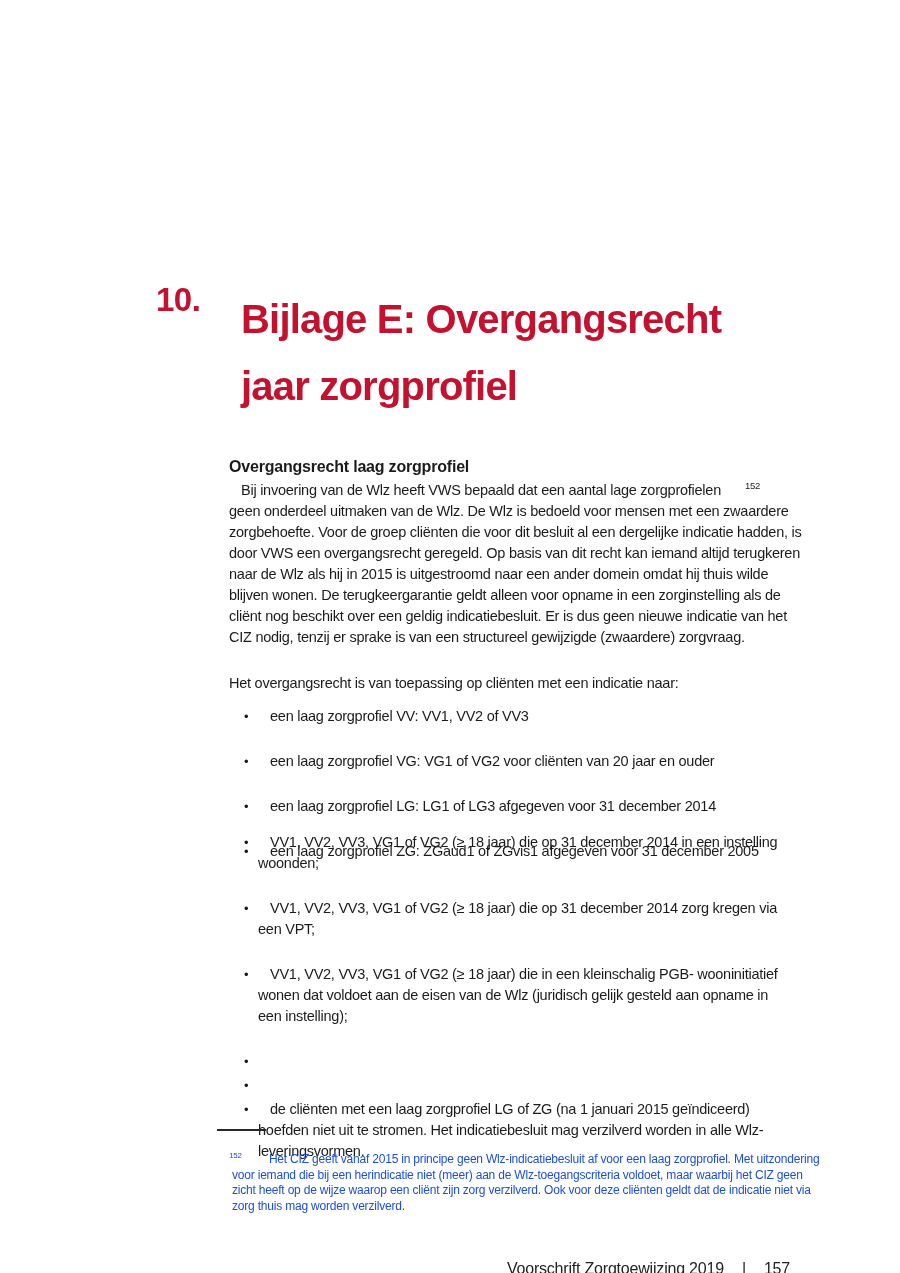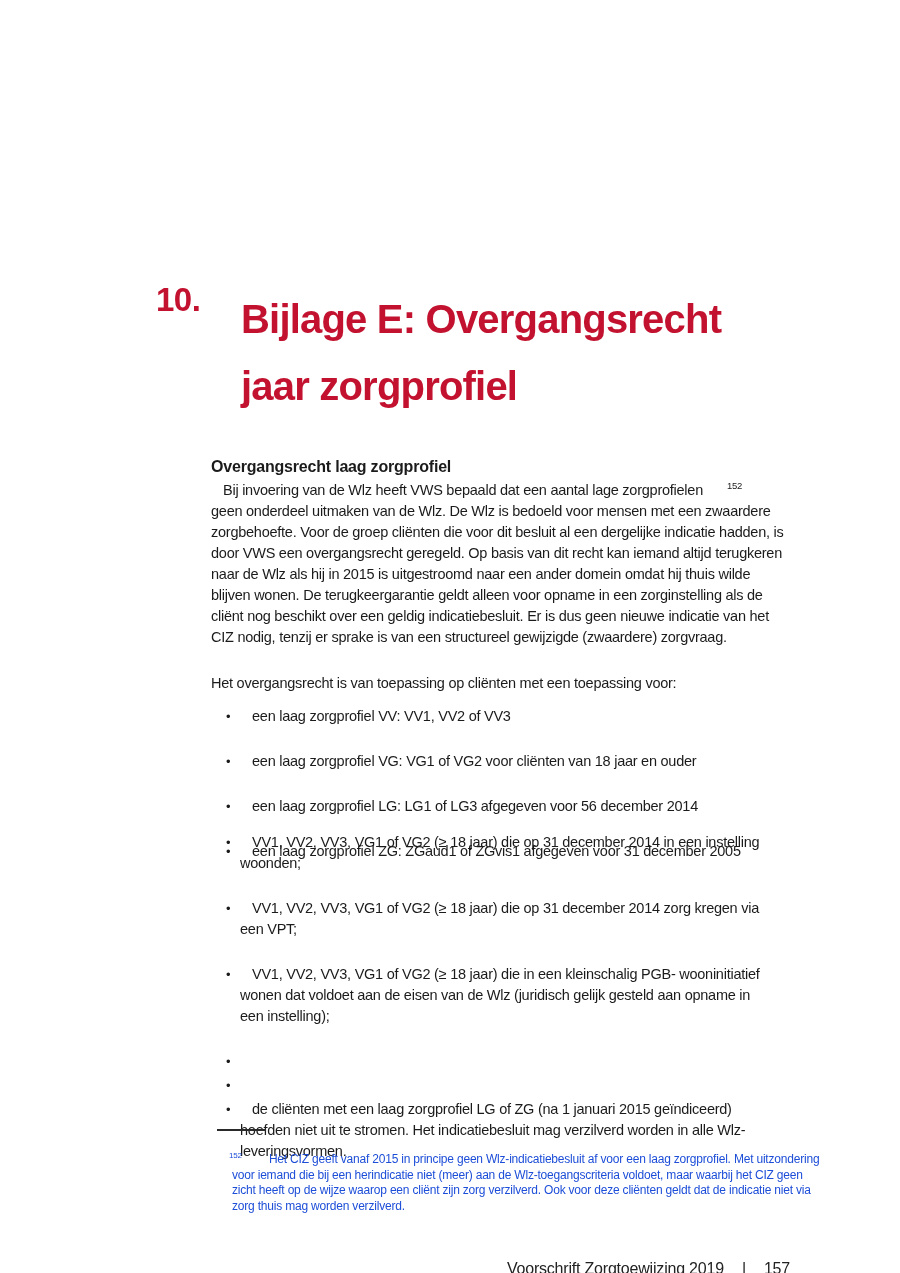--- a/index.html
+++ b/index.html
@@ -33,21 +33,21 @@
   }
   .chapter-title {
     font-size: 40px;
     font-weight: bold;
     line-height: 67px;
     letter-spacing: -0.8px;
   }
   
   .body-block {
     position: absolute;
-    left: 175px;
+    left: 193px;
     width: 602px;
     font-size: 14.5px;
     line-height: 21px;
     letter-spacing: -0.25px;
   }
   .subheading {
     top: 420px;
     font-size: 16px;
     font-weight: bold;
     letter-spacing: -0.2px;
@@ -116,37 +116,37 @@
 
   <div class="chapter-heading">
     <div class="chapter-number">10.</div>
     <div class="chapter-title">Bijlage E: Overgangsrecht jaar zorgprofiel</div>
   </div>
 
   <div class="body-block subheading">Overgangsrecht laag zorgprofiel</div>
 
   <div class="body-block intro-paragraph"><span>Bij invoering van de Wlz heeft VWS bepaald dat een aantal lage zorgprofielen</span><span class="fn-ref">152</span><span> geen onderdeel uitmaken van de Wlz. De Wlz is bedoeld voor mensen met een zwaardere zorgbehoefte. Voor de groep cliënten die voor dit besluit al een dergelijke indicatie hadden, is door VWS een overgangsrecht geregeld. Op basis van dit recht kan iemand altijd terugkeren naar de Wlz als hij in 2015 is uitgestroomd naar een ander domein omdat hij thuis wilde blijven wonen. De terugkeergarantie geldt alleen voor opname in een zorginstelling als de cliënt nog beschikt over een geldig indicatiebesluit. Er is dus geen nieuwe indicatie van het CIZ nodig, tenzij er sprake is van een structureel gewijzigde (zwaardere) zorgvraag.</span></div>
 
-  <div class="body-block list-intro-1">Het overgangsrecht is van toepassing op cliënten met een toepassing voor:</div>
+  <div class="body-block list-intro-1">Het overgangsrecht is van toepassing op cliënten met een indicatie naar:</div>
 
   <div class="body-block bullet-list-1">
 
       <div class="bullet-item">
         <span class="bullet-glyph">•</span>
         <span>een laag zorgprofiel VV: VV1, VV2 of VV3</span>
       </div>
 
       <div class="bullet-item">
         <span class="bullet-glyph">•</span>
-        <span>een laag zorgprofiel VG: VG1 of VG2 voor cliënten van 18 jaar en ouder</span>
+        <span>een laag zorgprofiel VG: VG1 of VG2 voor cliënten van 20 jaar en ouder</span>
       </div>
 
       <div class="bullet-item">
         <span class="bullet-glyph">•</span>
-        <span>een laag zorgprofiel LG: LG1 of LG3 afgegeven voor 56 december 2014</span>
+        <span>een laag zorgprofiel LG: LG1 of LG3 afgegeven voor 31 december 2014</span>
       </div>
 
       <div class="bullet-item">
         <span class="bullet-glyph">•</span>
         <span>een laag zorgprofiel ZG: ZGaud1 of ZGvis1 afgegeven voor 31 december 2005</span>
       </div>
     </div>
 
 
   <div class="body-block bullet-list-2">

